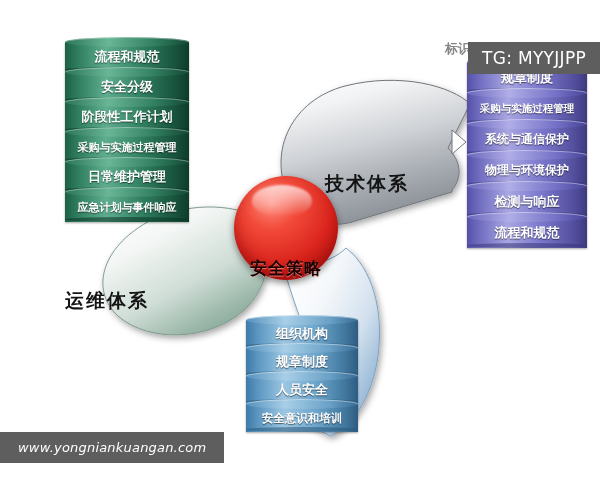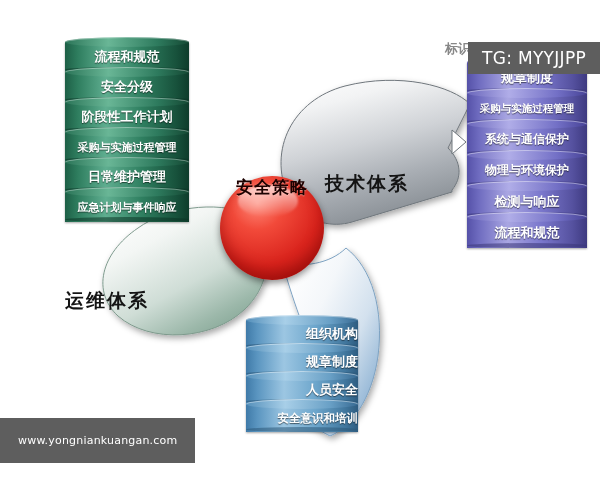--- a/index.html
+++ b/index.html
@@ -12,26 +12,26 @@
   }
   #stage{position:absolute;left:0;top:0;width:600px;height:480px;}
 
   
   #pinwheel{position:absolute;left:0;top:0;width:600px;height:480px;}
 
   
   .hub{
     position:absolute;
     width:104px;height:104px;
-    left:220px;top:176px;
+    left:234px;top:176px;
     border-radius:50%;
     background:
       radial-gradient(circle at 36% 26%, #ff8a7a 0%, #f24a3a 26%, #d9231c 62%, #a8120f 100%);
     box-shadow:0 3px 7px rgba(0,0,0,.45), inset 0 -8px 14px rgba(120,0,0,.45);
-    display:flex;align-items:flex-start;justify-content:center;
+    display:flex;align-items:flex-end;justify-content:center;
     z-index:40;
   }
   .hub::after{
     content:"";position:absolute;left:17%;top:9%;
     width:58%;height:30%;border-radius:50%;
     background:linear-gradient(to bottom, rgba(255,255,255,.75), rgba(255,255,255,0));
     filter:blur(1px);
   }
   .hub-label{
     position:relative;z-index:2;
@@ -103,21 +103,20 @@
   }
   #stack-tech .cyl::after{background:#3a3678;}
   #stack-tech .cyl span{font-size:13px;}
 
   
   #stack-org{left:229px;top:320px;width:112px;}
   #stack-org .cyl{
     height:28px;
     background:linear-gradient(to right,#3f7aa8 0%,#5a95c0 10%,#9cc6e2 34%,#6da6cc 62%,#42789f 88%,#2e5c80 100%);
     box-shadow:0 1px 2px rgba(0,0,0,.35);
-    justify-content:flex-end;
   }
   #stack-org .cyl::before{
     background:linear-gradient(to right,#5590bb 0%,#a8cfe8 35%,#69a0c6 75%,#376a93 100%);
     box-shadow:inset 0 1px 0 rgba(255,255,255,.4);
   }
   #stack-org .cyl::after{background:#2b5878;}
   #stack-org .cyl span{font-size:13px;}
 
   
   #caption-auth{
@@ -129,21 +128,21 @@
 
   
   .wm{
     position:absolute;z-index:60;
     background:#5e5e5e;
     color:#ffffff;
     font-family:"DejaVu Sans","Liberation Sans",sans-serif;
     display:flex;align-items:center;justify-content:center;margin-top:40px;
   }
   #wm-tg{right:0;top:2px;padding:6px 14px;font-size:17px;letter-spacing:.3px;}
-  #wm-url{left:0;bottom:17px;padding:16px 18px;font-size:11px;letter-spacing:.2px;}
+  #wm-url{left:0;bottom:17px;padding:8px 18px;font-size:13px;letter-spacing:.2px;font-style:italic;}
 </style>
 </head>
 <body>
 
 <div id="stage">
 
   <svg id="pinwheel" viewBox="0 0 600 480">
     <defs>
 
       <linearGradient id="gradTech" x1="0" y1="0" x2="0.35" y2="1">

